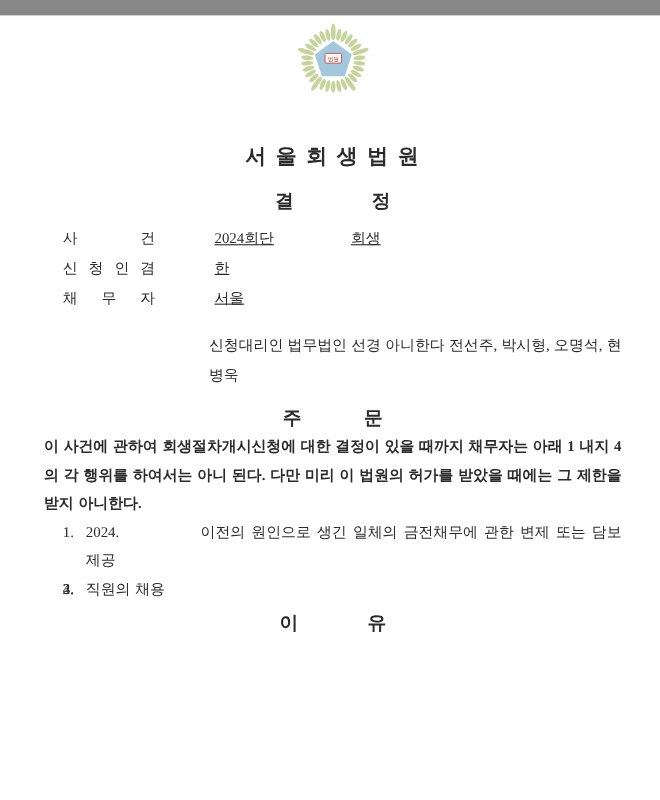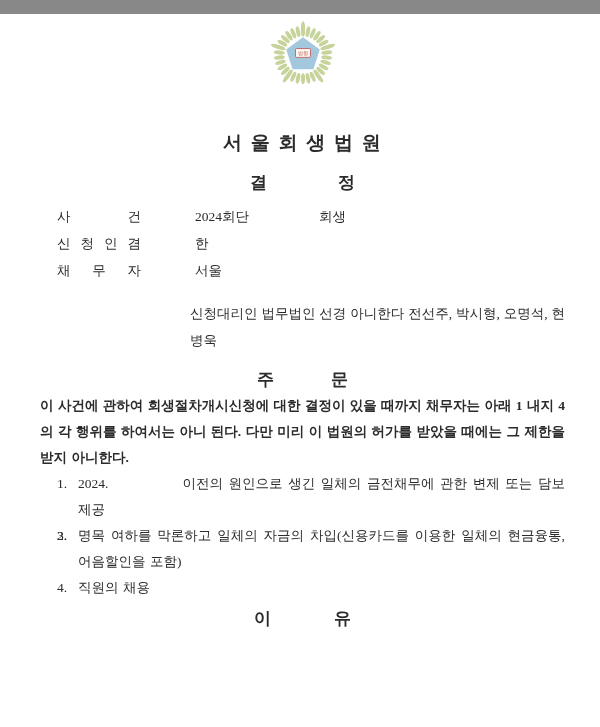--- a/index.html
+++ b/index.html
@@ -36,21 +36,21 @@
   }
   .h-decision{gap:71px;margin-top:13px;}
   .h-order{gap:57px;margin-top:12px;margin-bottom:0;}
   .h-reason{gap:63px;margin-top:4px;}
   .case-rows{margin-top:7px;}
   .case-row{display:flex;line-height:27px;}
   .case-label{
     display:inline-flex;justify-content:space-between;
     width:84px;margin-left:17px;flex:none;
   }
-  .case-value{margin-left:54px;white-space:nowrap;}
+  .case-value{margin-left:54px;white-space:nowrap;text-decoration:underline;}
   .vspacer{display:inline-block;width:70px;}
   .attorney{
     margin:16px 0 0 150px;
     text-align:justify;
     line-height:27px;
     word-spacing:0;
   }
   .intro{margin:0;text-align:justify;font-weight:bold;}
   .order-items{margin:0;}
   .order-item{position:relative;padding-left:38px;text-align:justify;}
@@ -153,21 +153,21 @@
   <p class="intro">이 사건에 관하여 회생절차개시신청에 대한 결정이 있을 때까지 채무자는 아래 1 내지 4 의 각 행위를 하여서는 아니 된다. 다만 미리 이 법원의 허가를 받았을 때에는 그 제한을 받지 아니한다.</p>
 
   <div class="order-items">
     <div class="order-item">
       <span class="num">1.</span><span>2024.</span><span class="dspacer"></span><span>이전의 원인으로 생긴 일체의 금전채무에 관한 변제 또는 담보제공</span>
     </div>
     <div class="order-item">
       <span class="num">2.</span>
     </div>
     <div class="order-item">
-      <span class="num">3.</span><span>명목 여하를 막론하고 일체의 자금의 차입(신용카드를 이용한 일체의 현금융통, 어음할인을 포함)</span>
+      <span class="num">3.</span>
     </div>
     <div class="order-item">
       <span class="num">4.</span><span>직원의 채용</span>
     </div>
   </div>
 
   <div class="split-heading h-reason">
     <span>이</span>
     <span>유</span>
   </div>

